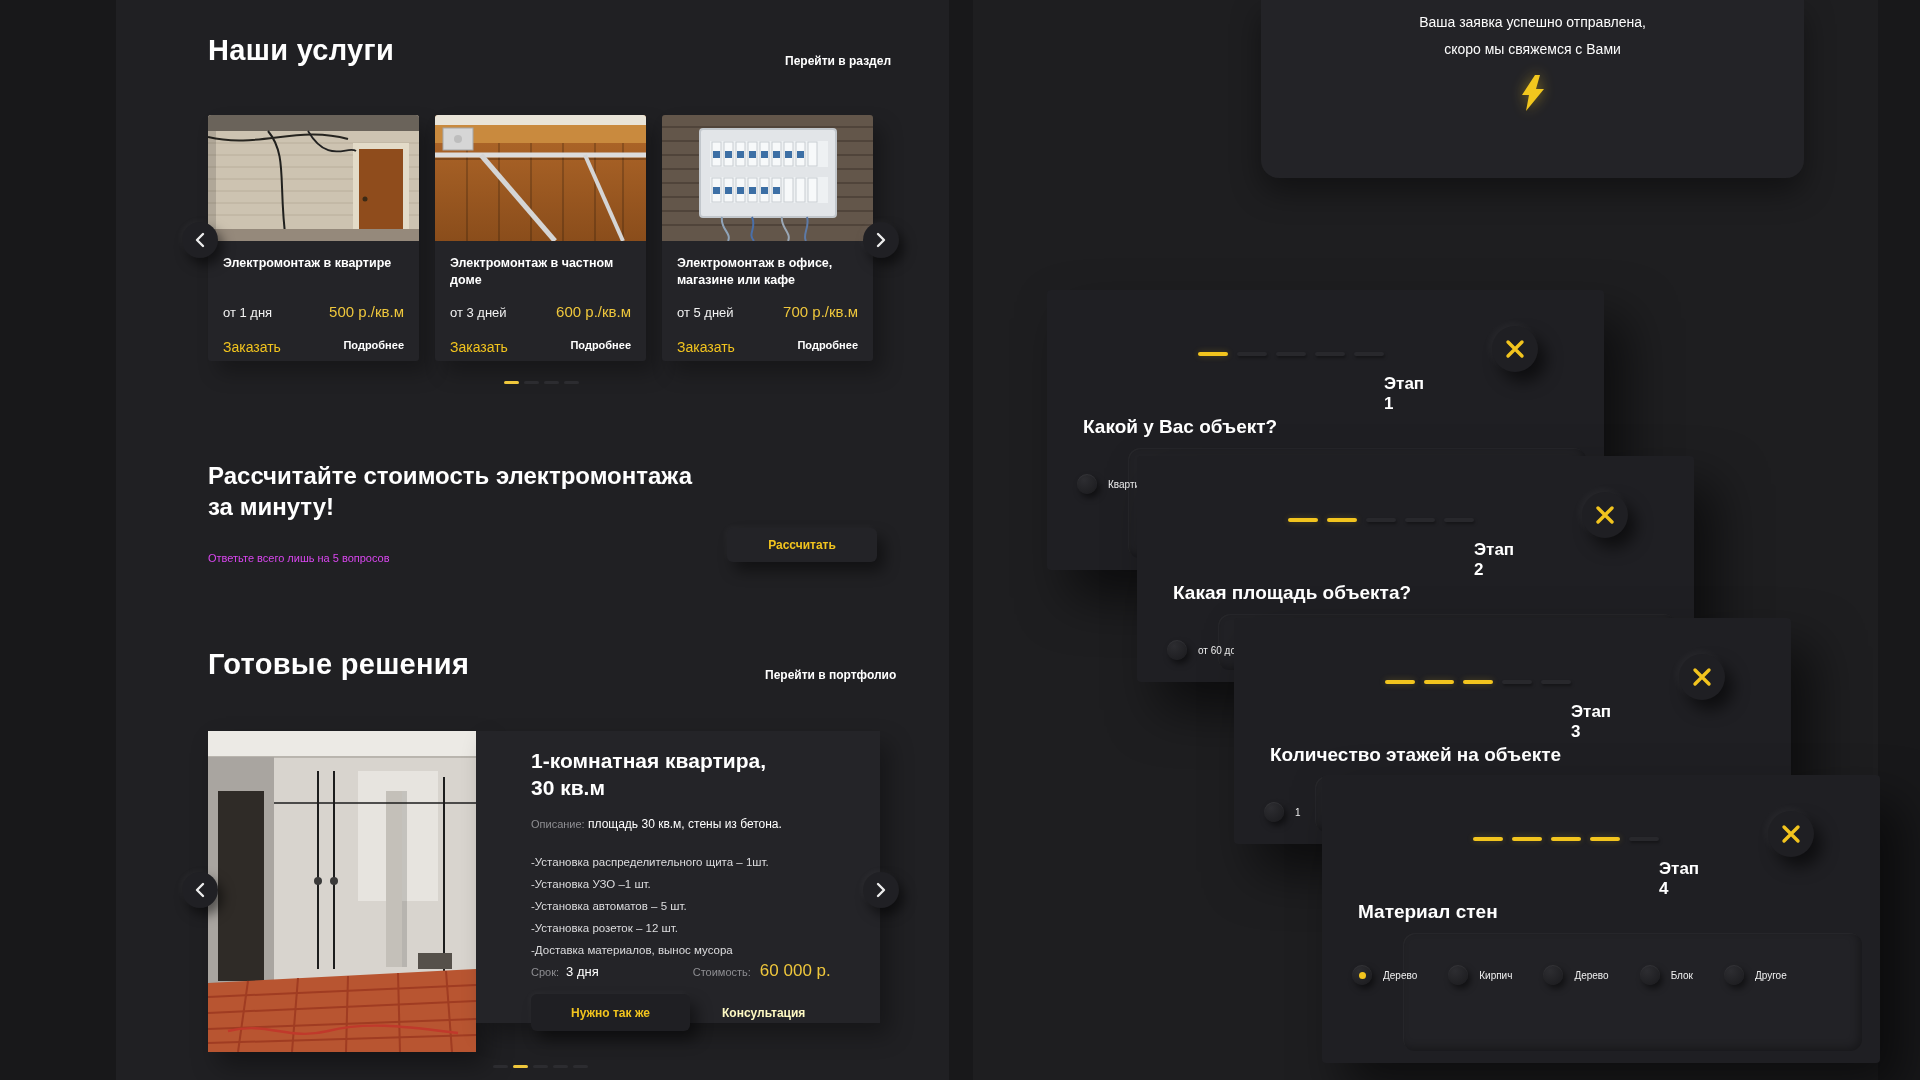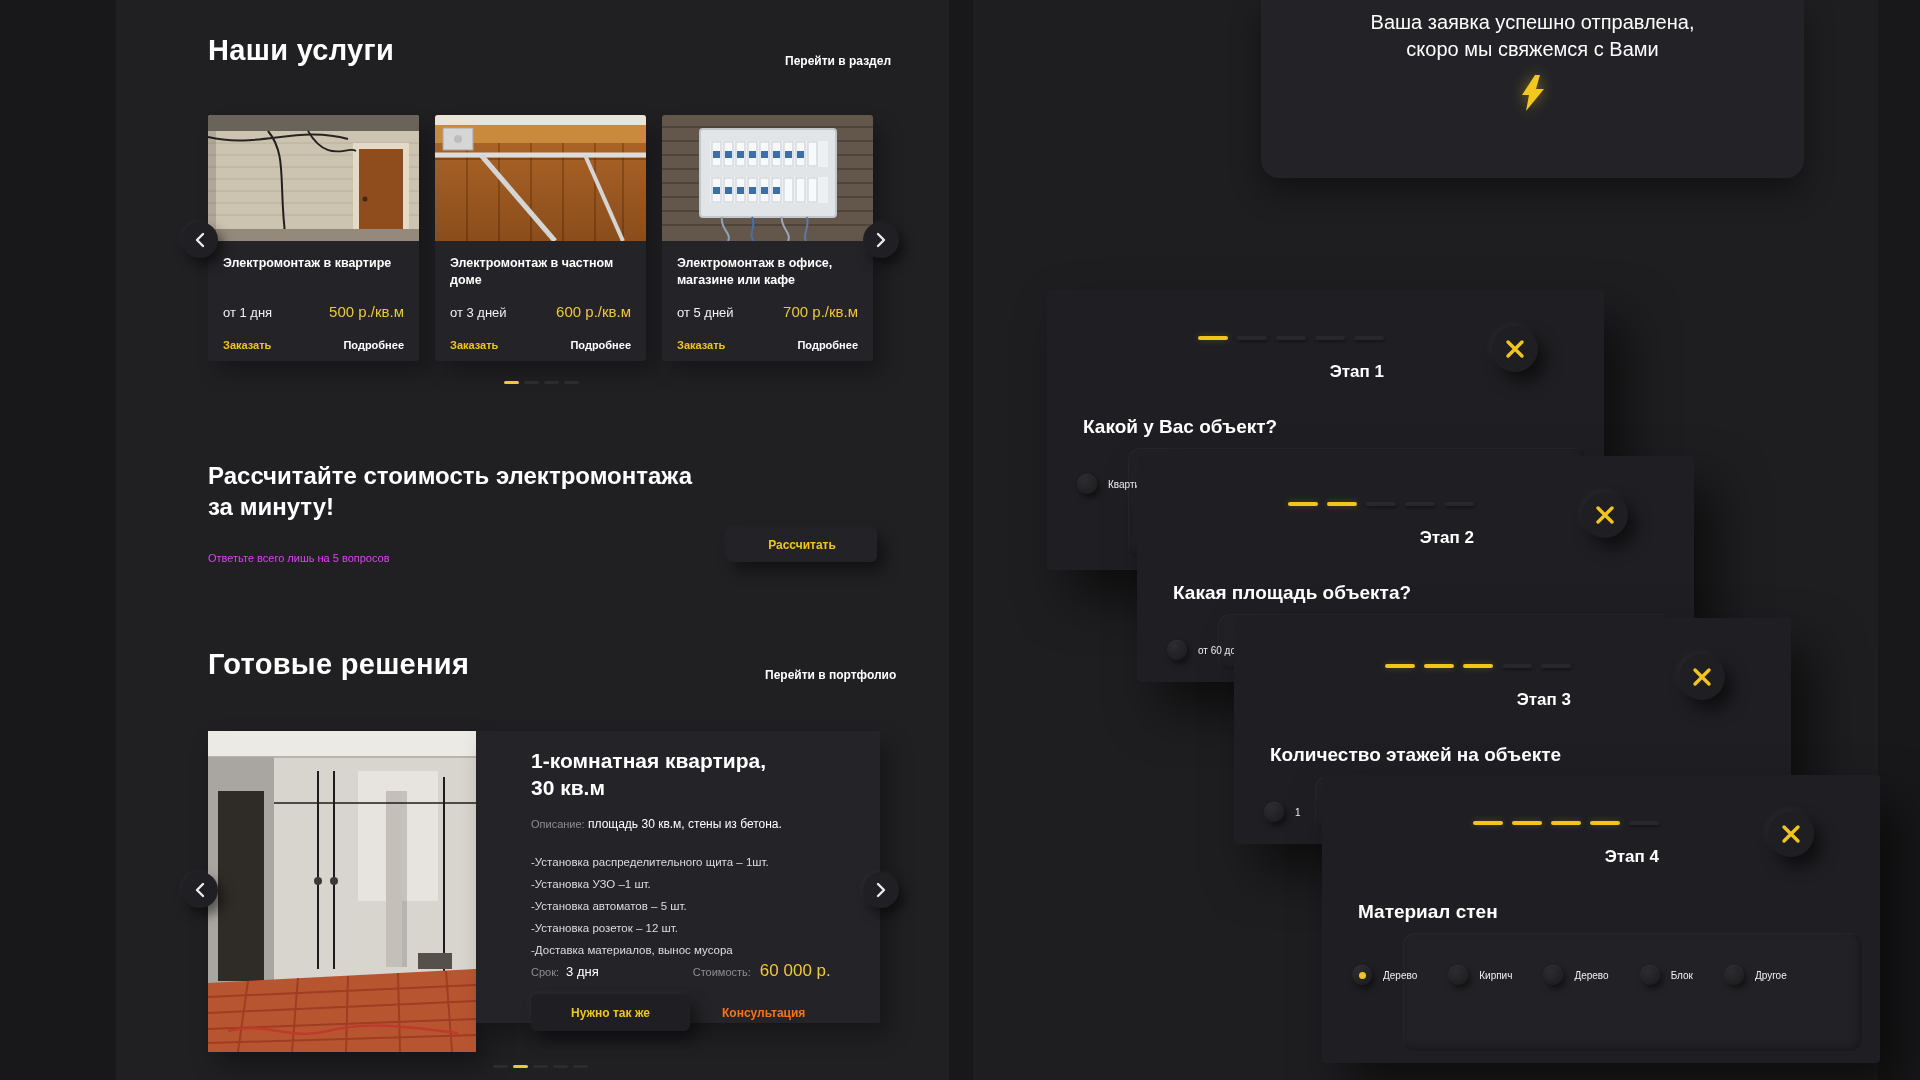--- a/index.html
+++ b/index.html
@@ -24,21 +24,21 @@
   .service-card{width:211px;height:246px;background:var(--card);border-radius:3px;position:relative;
     box-shadow:10px 12px 20px rgba(0,0,0,.28);}
   .photo{width:211px;height:126px;overflow:hidden;border-radius:3px 3px 0 0;}
   .photo svg{display:block;}
   .card-body{position:relative;height:120px;padding:14px 15px;}
   .card-title{font-size:12.5px;font-weight:700;line-height:17px;color:#fff;}
   .price-row{position:absolute;left:15px;right:15px;top:62px;display:flex;justify-content:space-between;align-items:baseline;}
   .duration{font-size:13px;color:#f2f2f2;}
   .price{font-size:15px;color:var(--accent);}
   .links-row{position:absolute;left:15px;right:15px;top:98px;display:flex;justify-content:space-between;}
-  .order-link{font-size:11px;font-weight:700;color:var(--accent2);cursor:pointer;}
+  .order-link{font-size:14px;font-weight:400;color:var(--accent2);cursor:pointer;}
   .more-link{font-size:11px;font-weight:700;color:#fff;cursor:pointer;}
 
   .arrow-btn{position:absolute;width:36px;height:36px;border-radius:50%;background:#202024;border:none;cursor:pointer;
     box-shadow:5px 7px 12px rgba(0,0,0,.5),-2px -2px 6px rgba(255,255,255,.035);
     display:flex;align-items:center;justify-content:center;}
 
   .dashes{position:absolute;display:flex;gap:5px;align-items:center;}
   .dashes .dash{width:15px;height:3px;border-radius:2px;background:#2c2c30;display:inline-block;}
   .dashes .dash.active{background:var(--accent);}
   .m-dashes{display:flex;gap:9px;align-items:center;}
@@ -63,33 +63,33 @@
   .pf-list{position:absolute;left:55px;top:120px;}
   .pf-item{font-size:11.5px;color:#dddddf;line-height:22px;}
   .pf-meta{position:absolute;left:55px;top:230px;width:300px;display:flex;align-items:baseline;}
   .pf-meta .lbl{color:var(--muted);font-size:11px;}
   .pf-term{font-size:13px;color:#fff;margin-left:7px;}
   .pf-cost-lbl{margin-left:94px;}
   .pf-cost{font-size:17px;color:var(--accent);margin-left:9px;}
   .pf-primary{position:absolute;left:55px;top:263px;width:159px;height:37px;background:#1f1f23;border:none;border-radius:6px;
     color:var(--accent2);font-family:inherit;font-size:12px;font-weight:700;cursor:pointer;
     box-shadow:7px 9px 15px rgba(0,0,0,.45),-2px -2px 6px rgba(255,255,255,.03);}
-  .pf-secondary{position:absolute;left:246px;top:263px;height:37px;background:none;border:none;color:#f97316;
+  .pf-secondary{position:absolute;left:246px;top:263px;height:37px;background:none;border:none;color:#fef9c3;
     font-family:inherit;font-size:12px;font-weight:700;cursor:pointer;}
 
   
   .toast{position:absolute;left:288px;top:0;width:543px;height:178px;background:#232327;border-radius:0 0 18px 18px;
     box-shadow:0 14px 30px rgba(0,0,0,.4);text-align:center;padding-top:9px;}
-  .toast-line{font-size:20px;line-height:27px;color:#fdfdfd;}
+  .toast-line{font-size:14px;line-height:27px;color:#fdfdfd;}
   .bolt{margin-top:12px;filter:drop-shadow(0 0 7px rgba(242,199,30,.45));}
 
   
   .modal{position:absolute;width:557px;background:var(--modal);border-radius:4px;
     box-shadow:22px 28px 50px rgba(0,0,0,.55);}
-  .m-head{position:absolute;left:151px;top:46px;width:186px;display:flex;flex-direction:column;align-items:flex-end;}
+  .m-head{position:absolute;left:151px;top:62px;width:186px;display:flex;flex-direction:row;align-items:flex-start;}
   .m-stage{margin-top:22px;font-size:17px;font-weight:700;color:#fff;}
   .m-question{position:absolute;left:36px;top:126px;font-size:19px;font-weight:700;color:#fff;white-space:nowrap;}
   .m-inset{position:absolute;left:81px;top:158px;right:18px;bottom:12px;border-radius:12px;background:var(--inset);
     box-shadow:inset 1px 1px 1px rgba(255,255,255,.045), inset -3px -3px 8px rgba(0,0,0,.3);}
   .m-close{position:absolute;right:66px;top:36px;width:46px;height:46px;border-radius:50%;background:#1f1f23;border:none;cursor:pointer;
     box-shadow:8px 10px 16px rgba(0,0,0,.55),-3px -3px 8px rgba(255,255,255,.04);
     display:flex;align-items:center;justify-content:center;}
   .m-options{position:absolute;left:30px;top:184px;display:flex;gap:24px;align-items:center;}
   .radio-opt{display:flex;align-items:center;cursor:pointer;}
   .radio{width:20px;height:20px;border-radius:50%;background:radial-gradient(circle at 35% 30%,#2d2d31,#1a1a1d);

